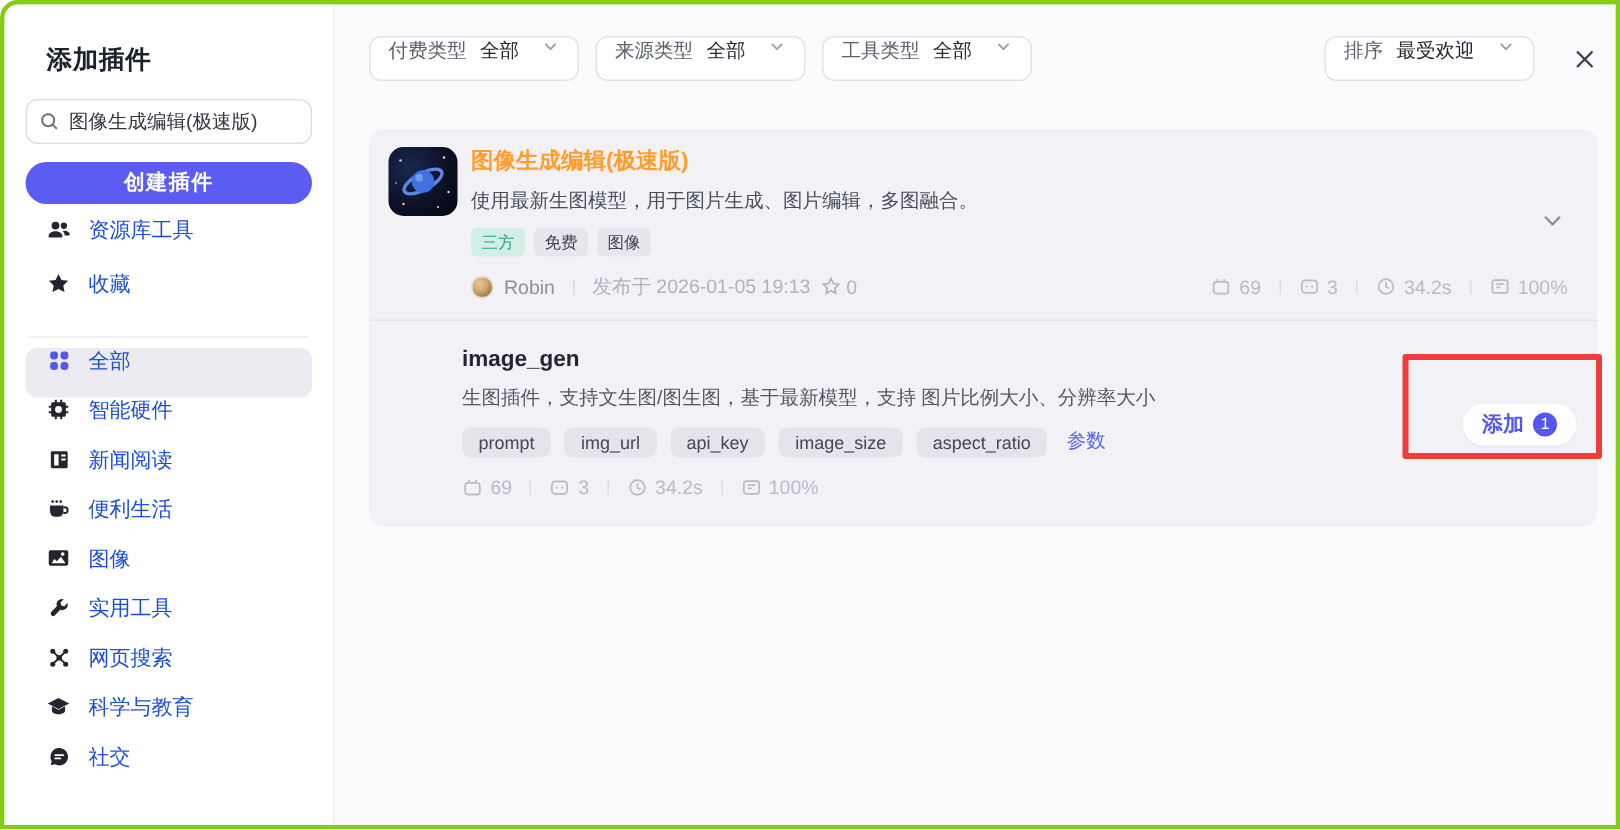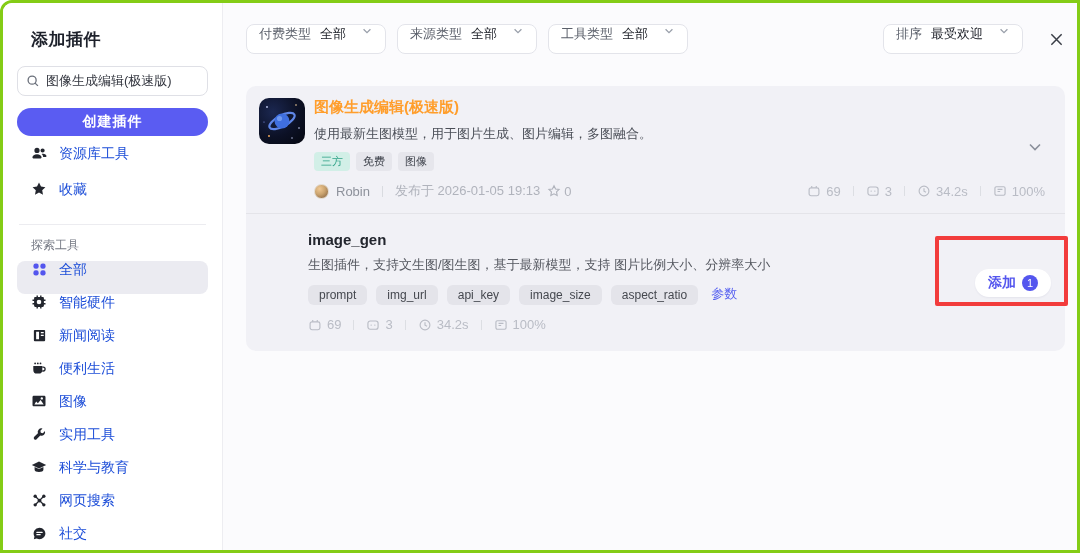--- a/index.html
+++ b/index.html
@@ -118,21 +118,20 @@
         <span class="ic">
           <svg width="16" height="16" viewBox="0 0 16 16" fill="currentColor">
             <path d="M8 1.6l2 4 4.4.6-3.2 3.1.8 4.4L8 11.6l-4 2.1.8-4.4L1.6 6.2 6 5.6z"></path>
           </svg>
         </span>
         <span>收藏</span>
       </div>
     </div>
 
     <div class="sb-divider"></div>
-    <div class="sb-section">探索工具</div>
 
     <div>
       <div class="sb-item cat-item active">
         <span class="ic">
           <svg width="15" height="15" viewBox="0 0 16 16" fill="currentColor">
             <rect x="1.5" y="1.5" width="5.6" height="5.6" rx="2.4"></rect>
               <rect x="8.9" y="1.5" width="5.6" height="5.6" rx="2.4"></rect>
             <rect x="1.5" y="8.9" width="5.6" height="5.6" rx="2.4"></rect>
               <rect x="8.9" y="8.9" width="5.6" height="5.6" rx="2.4"></rect>
           </svg>
@@ -175,42 +174,42 @@
         </span>
         <span>图像</span>
       </div>
       <div class="sb-item cat-item">
         <span class="ic">
           <svg width="15" height="15" viewBox="0 0 16 16" fill="currentColor">
             <path d="M13.8 4.2a3.9 3.9 0 0 1-5 4.9l-3.9 3.9a1.75 1.75 0 1 1-2.5-2.5l3.9-3.9a3.9 3.9 0 0 1 4.9-5L8.9 3.9l.5 2.2 2.2.5 2.2-2.4Z"></path>
           </svg>
         </span>
         <span>实用工具</span>
-      </div>
-      <div class="sb-item cat-item">
-        <span class="ic">
-          <svg width="16" height="16" viewBox="0 0 16 16" fill="currentColor">
-            <path d="M8 2.4 15.2 6 8 9.6.8 6 8 2.4Z"></path>
-            <path d="M3.6 7.9 8 10.1l4.4-2.2v2.9c0 1.3-2 2.3-4.4 2.3s-4.4-1-4.4-2.3V7.9Z"></path>
-          </svg>
-        </span>
-        <span>科学与教育</span>
       </div>
       <div class="sb-item cat-item">
         <span class="ic">
           <svg width="15" height="15" viewBox="0 0 16 16">
             <path d="M4 4 8 8M12 4 8 8M4 12 8 8M12 12 8 8" stroke="currentColor" stroke-width="1.4"></path>
             <circle cx="3.4" cy="3.4" r="1.8" fill="currentColor"></circle>
               <circle cx="12.6" cy="3.4" r="1.8" fill="currentColor"></circle>
             <circle cx="3.4" cy="12.6" r="1.8" fill="currentColor"></circle>
               <circle cx="12.6" cy="12.6" r="1.8" fill="currentColor"></circle>
             <circle cx="8" cy="8" r="2" fill="currentColor"></circle>
           </svg>
         </span>
         <span>网页搜索</span>
+      </div>
+      <div class="sb-item cat-item">
+        <span class="ic">
+          <svg width="16" height="16" viewBox="0 0 16 16" fill="currentColor">
+            <path d="M8 2.4 15.2 6 8 9.6.8 6 8 2.4Z"></path>
+            <path d="M3.6 7.9 8 10.1l4.4-2.2v2.9c0 1.3-2 2.3-4.4 2.3s-4.4-1-4.4-2.3V7.9Z"></path>
+          </svg>
+        </span>
+        <span>科学与教育</span>
       </div>
       <div class="sb-item cat-item">
         <span class="ic">
           <svg width="15" height="15" viewBox="0 0 16 16">
             <path d="M8 1.8a6.2 6.2 0 1 1-3 11.6l-3 .6.6-2.9A6.2 6.2 0 0 1 8 1.8Z" fill="currentColor"></path>
             <path d="M5.2 6.8h5.6M5.2 9.2h3.5" stroke="#fff" stroke-width="1.3" stroke-linecap="round"></path>
           </svg>
         </span>
         <span>社交</span>
       </div>

